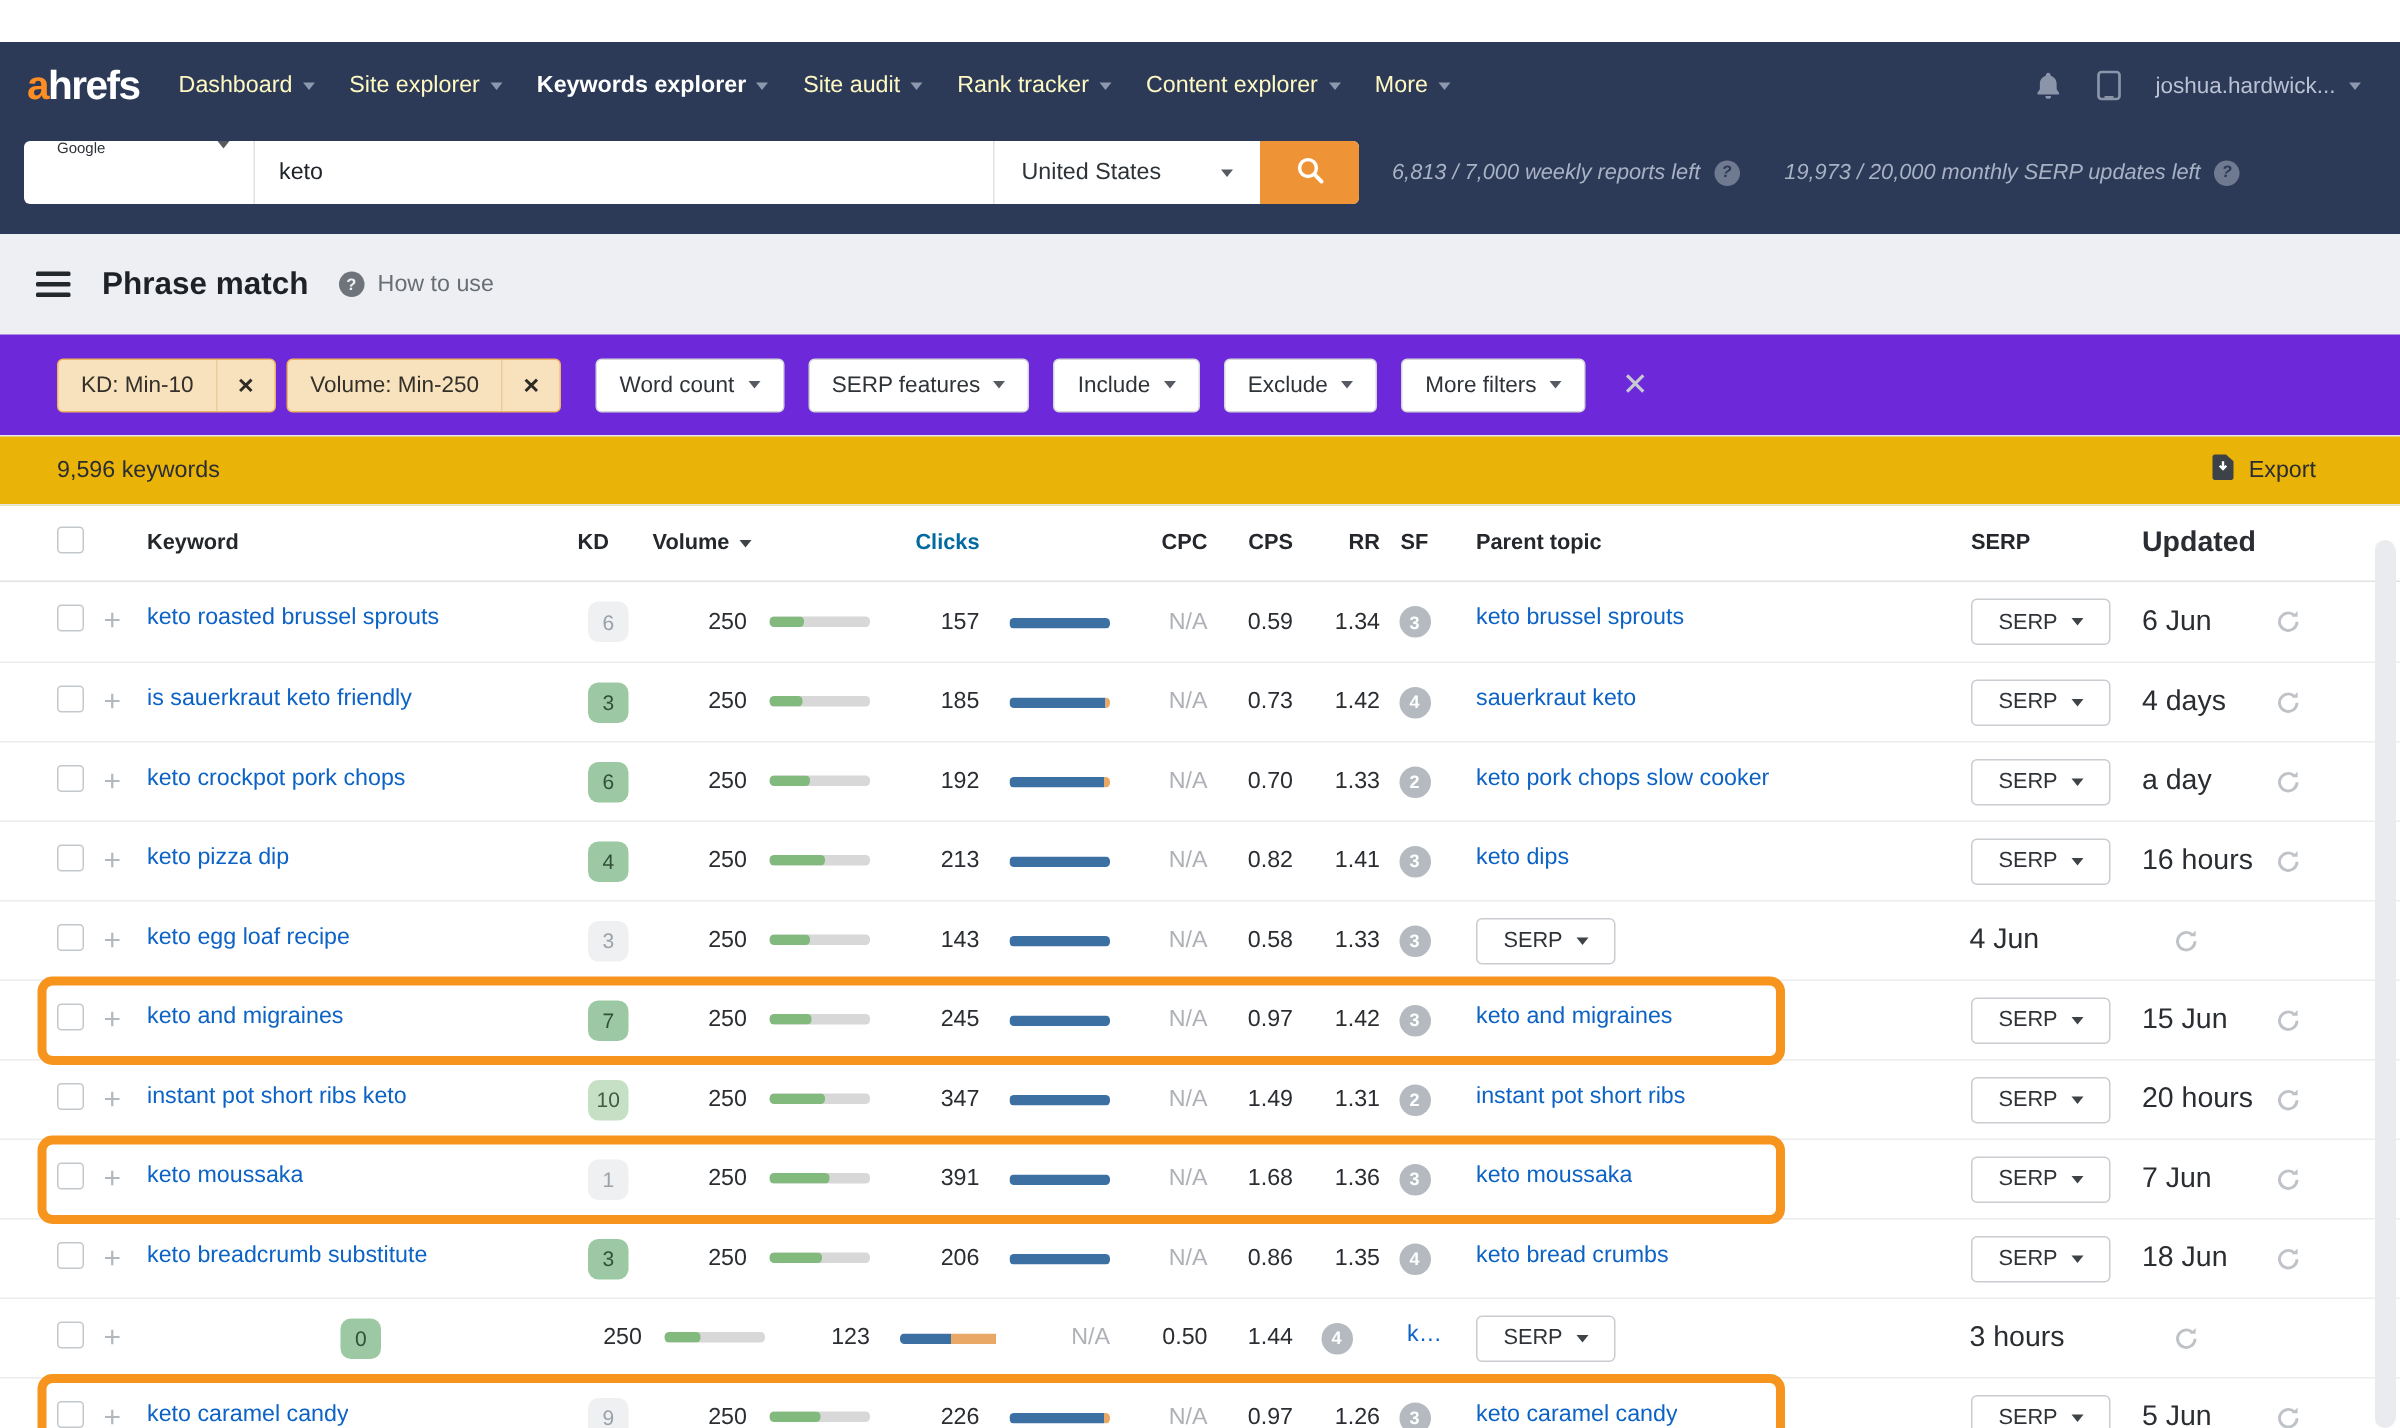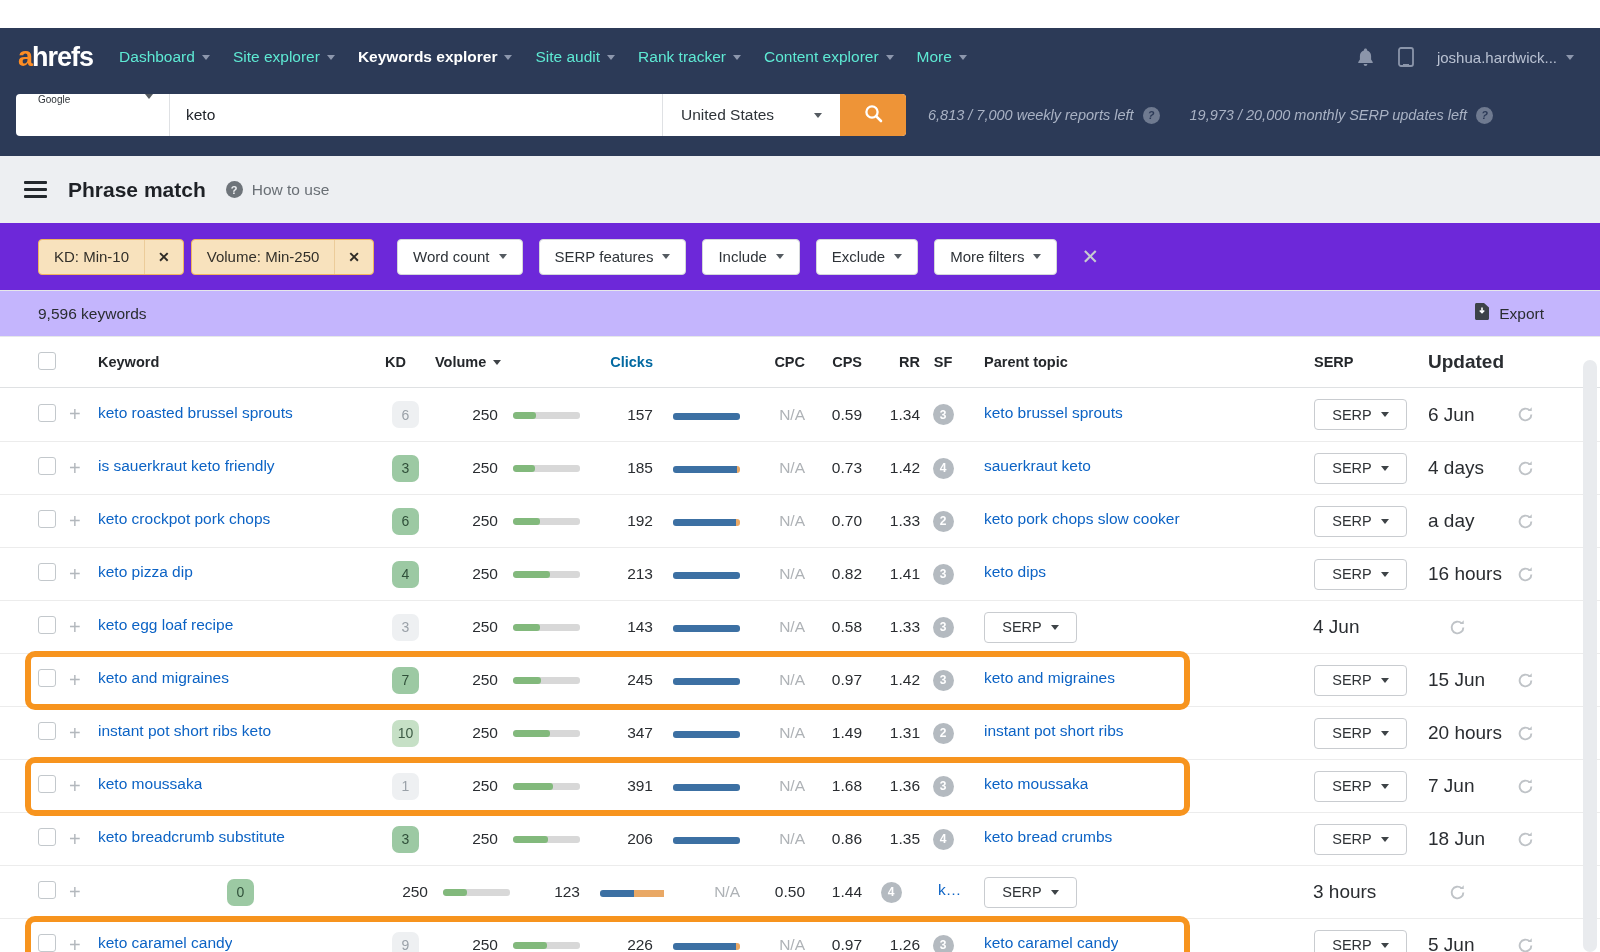--- a/index.html
+++ b/index.html
@@ -5,21 +5,21 @@
   * { margin:0; padding:0; box-sizing:border-box; }
   html,body { width:1600px; height:952px; overflow:hidden; background:#fff;
     font-family:"Liberation Sans", sans-serif; }
 
   
   .header { background:var(--nav-bg,#2c3a57); height:128px; }
   .topnav { height:58px; display:flex; align-items:center; padding:0 26px 0 18px;margin-top:28px; }
   .logo { font-size:27px; font-weight:800; color:#fff; letter-spacing:-1px; margin-right:26px; }
   .logo .a { color:var(--brand-orange,#fe8d24); }
   .nav-items { display:flex; align-items:center; gap:23px; }
-  .nav-item { color:#5eead4; font-size:15.5px; cursor:pointer; display:flex; align-items:center; gap:7px; white-space:nowrap; }
+  .nav-item { color:#fef9c3; font-size:15.5px; cursor:pointer; display:flex; align-items:center; gap:7px; white-space:nowrap; }
   .nav-item.active { color:#fff; font-weight:700; }
   .nav-right { margin-left:auto; display:flex; align-items:center; gap:21px; }
   .nav-icon svg { display:block; }
   .username { color:#b9c1d2; font-size:15px; display:flex; align-items:center; gap:9px; }
 
   .caret { width:0; height:0; border-left:4.5px solid transparent; border-right:4.5px solid transparent;
     border-top:5.5px solid #8d97ad; display:inline-block; }
   .caret.dark { border-top-color:#3e4347; }
   .caret.mid  { border-top-color:#555b61; }
 
@@ -52,21 +52,21 @@
   .chip { height:36px; display:flex; align-items:stretch; background:var(--chip-bg,#f8e2bd);
     border:1px solid var(--chip-border,#f0b45e); border-radius:4px; font-size:15px; color:#33302a; margin-right:7px; }
   .chip-label { display:flex; align-items:center; padding:0 15px; }
   .chip-x { display:flex; align-items:center; padding:0 13px; border-left:1px solid #eccc9a; cursor:pointer;
     font-weight:700; color:#2e2b26; font-size:14px; }
   .dd-btn { height:36px; background:#fff; border:1px solid #d4d7da; border-radius:4px; padding:0 15px;
     font-size:15px; color:#2e3338; display:flex; align-items:center; gap:9px; cursor:pointer;
     font-family:"Liberation Sans", sans-serif; }
   .clear-x { color:#c6cbd0; font-size:21px; margin-left:8px; cursor:pointer; }
 
-  .results-bar { height:47px; background:#c4b5fd; border-top:1px solid #e6e8ea; border-bottom:1px solid #e6e8ea;
+  .results-bar { height:47px; background:#eab308; border-top:1px solid #e6e8ea; border-bottom:1px solid #e6e8ea;
     display:flex; align-items:center; justify-content:space-between; padding:0 56px 0 38px; }
   .results-count { font-size:15.5px; color:#2a2d31; }
   .export { display:flex; align-items:center; gap:9px; cursor:pointer; font-size:15.5px; color:#2a2d31; }
 
   
   :root { --cols: 28px 32px 285px 45px 70px 82px 73px 87px 65px 57px 58px 46px 330px 115px 92px 45px; }
   .thead, .trow { display:grid; grid-template-columns:var(--cols); align-items:center; padding-left:38px; }
   .thead { height:51px; border-bottom:1px solid #dfe1e3; font-size:14.5px; font-weight:700; color:#24272b; }
   .trow { height:53px; border-top:1px solid #ececec; position:relative; }
   .trow:first-child { border-top:none; }

